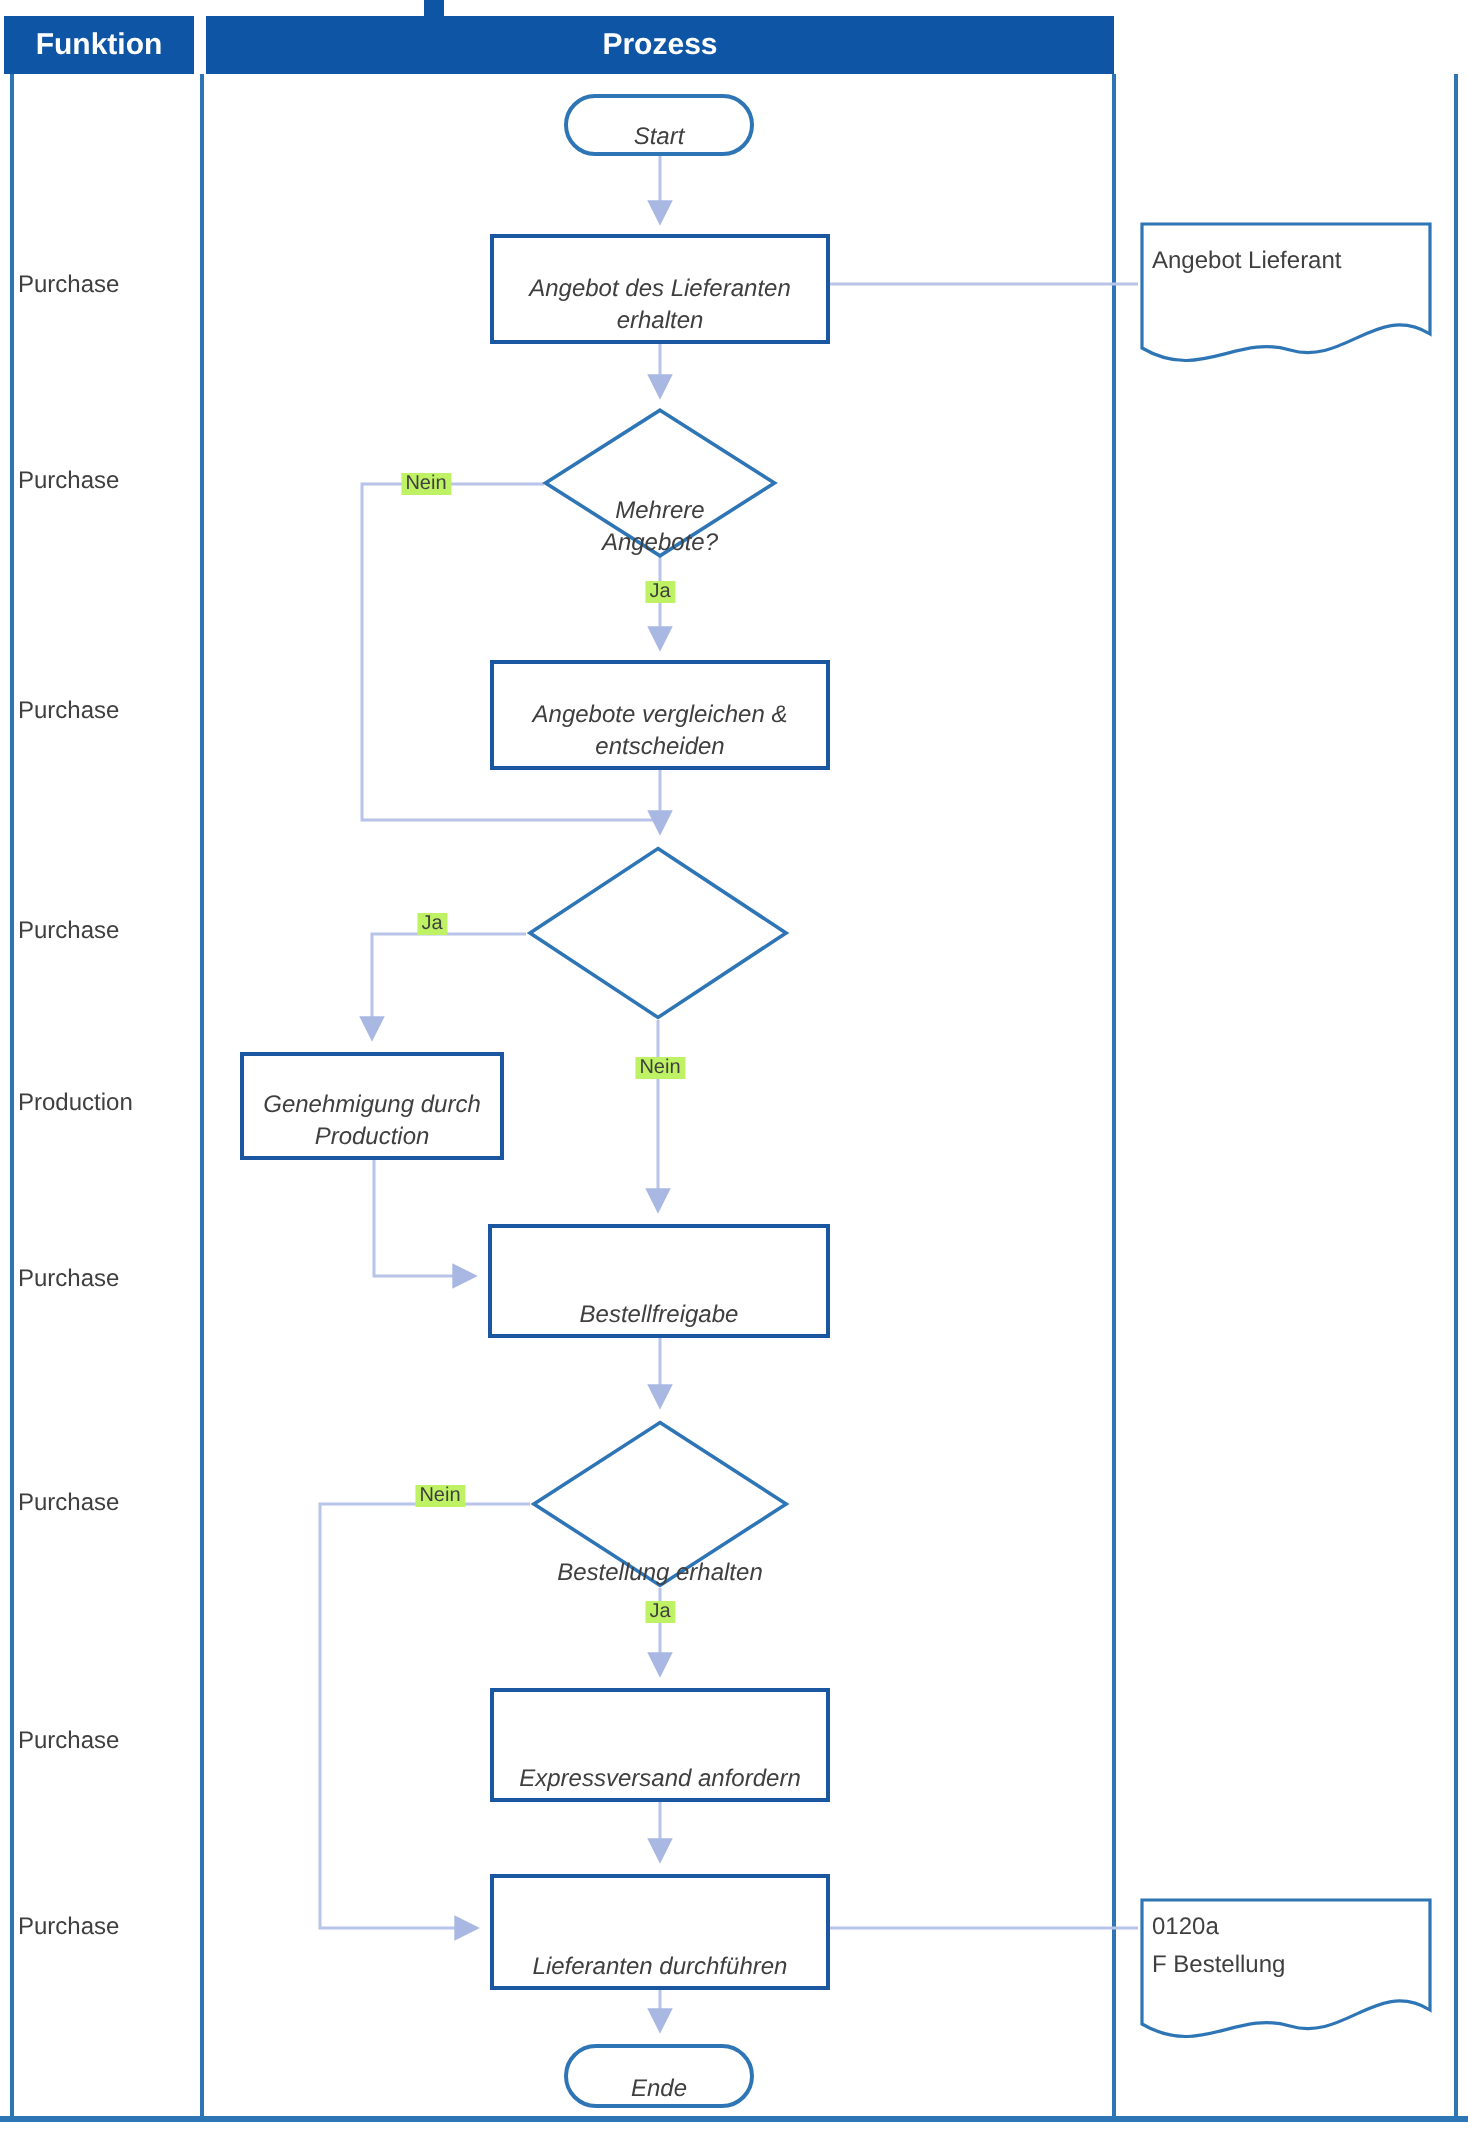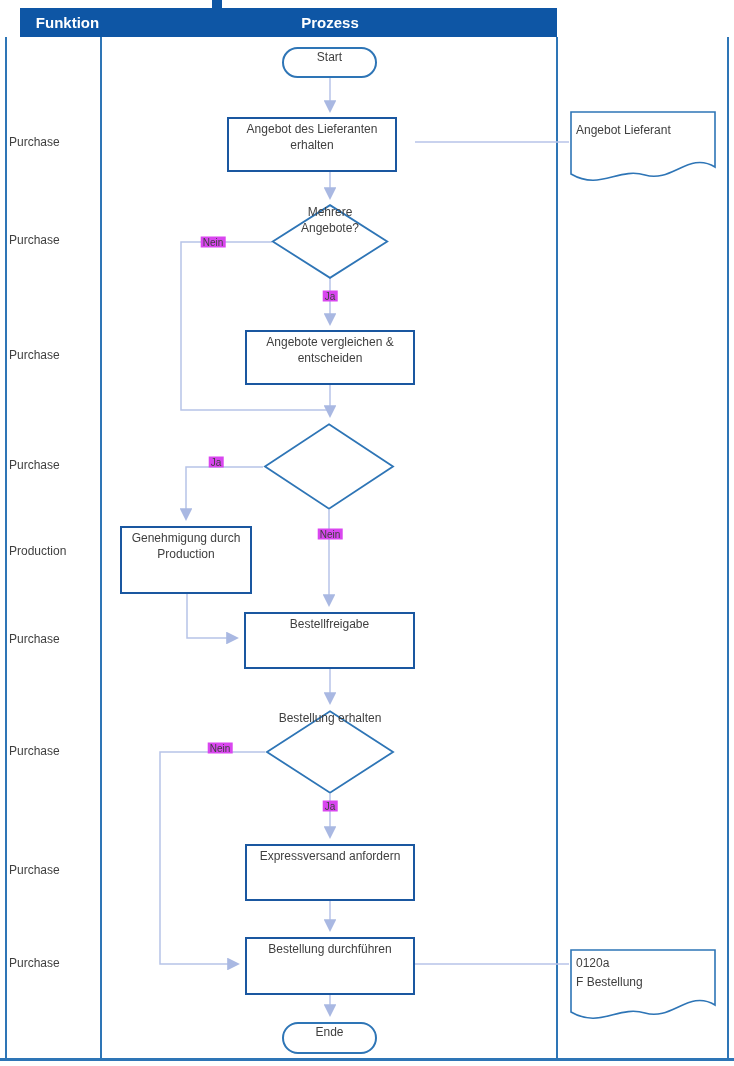--- a/index.html
+++ b/index.html
@@ -18,45 +18,45 @@
   .hcell{position:absolute;top:8px;height:29px;background:var(--header-bg);
          color:var(--header-text);font-weight:bold;font-size:15px;
          display:flex;align-items:center;justify-content:center;}
   .notch{position:absolute;background:var(--header-bg);}
 
   .vline{position:absolute;width:2px;background:var(--lane-border);}
   .hline{position:absolute;height:3px;background:var(--lane-border);}
 
   .lane-label{position:absolute;left:9px;font-size:12px;color:var(--text);}
 
-  .node{position:absolute;display:flex;align-items:flex-start;justify-content:center;
+  .node{position:absolute;display:flex;align-items:flex-end;justify-content:center;
         text-align:center;font-size:12px;color:var(--text);line-height:1.35;
-        background:#ffffff;box-sizing:border-box;}
+        background:#ffffff;box-sizing:border-box;font-style:italic;}
   .rect{border:2px solid var(--process-border);padding:2px 4px;}
   .oval{border:2px solid var(--shape-border);border-radius:17px;}
   .diamond{background:transparent;}
   .dshape{position:absolute;left:0;top:0;width:100%;height:100%;}
   .dtext{position:relative;width:80%;}
 
   .doc{position:absolute;}
   .doc-text{position:absolute;left:6px;top:10px;font-size:12px;color:var(--text);
             text-align:left;line-height:1.55;}
 
   .edge-label{position:absolute;transform:translate(-50%,-50%);
-              background:#d946ef;padding:0 2px;font-size:10px;color:var(--text);}
+              background:#bef264;padding:0 2px;font-size:10px;color:var(--text);}
 
   svg.overlay{position:absolute;left:0;top:0;pointer-events:none;}
 </style>
 </head>
 <body>
 
 <div id="canvas">
 
   <div class="notch" style="left:212px;top:0;width:10px;height:8px"></div>
-  <div class="hcell" style="left:20px;width:95px">
+  <div class="hcell" style="left:2px;width:95px">
     <span>Funktion</span>
   </div>
   <div class="hcell" style="left:103px;width:454px">
     <span>Prozess</span>
   </div>
 
   <div class="vline" style="left:5px;top:37px;height:1021px"></div>
   <div class="vline" style="left:727px;top:37px;height:1021px"></div>
   <div class="vline" style="left:100px;top:37px;height:1021px"></div>
   <div class="vline" style="left:556px;top:37px;height:1021px"></div>
@@ -94,62 +94,62 @@
       <path d="M330,901 V930" marker-end="url(#arr)"></path>
       <path d="M415,964 H569"></path>
       <path d="M330,995 V1015" marker-end="url(#arr)"></path>
     </g>
   </svg>
 
   <div class="node oval" style="left:282px;top:47px;width:95px;height:31px">
     <span>Start</span>
   </div>
 
-  <div class="node rect" style="left:227px;top:117px;width:170px;height:55px">
+  <div class="node rect" style="left:245px;top:117px;width:170px;height:55px">
     <span>Angebot des Lieferanten erhalten</span>
   </div>
 
   <div class="node diamond" style="left:271px;top:204px;width:118px;height:75px">
     <svg class="dshape" viewBox="0 0 100 100" preserveAspectRatio="none">
       <polygon points="50,1.5 98.5,50 50,98.5 1.5,50" fill="#ffffff" stroke="#2E75B6" stroke-width="1.8" vector-effect="non-scaling-stroke"></polygon>
     </svg>
     <span class="dtext">Mehrere Angebote?</span>
   </div>
 
   <div class="node rect" style="left:245px;top:330px;width:170px;height:55px">
     <span>Angebote vergleichen &amp; entscheiden</span>
   </div>
 
   <div class="node diamond" style="left:263px;top:423px;width:132px;height:87px">
     <svg class="dshape" viewBox="0 0 100 100" preserveAspectRatio="none">
       <polygon points="50,1.5 98.5,50 50,98.5 1.5,50" fill="#ffffff" stroke="#2E75B6" stroke-width="1.8" vector-effect="non-scaling-stroke"></polygon>
     </svg>
   </div>
 
-  <div class="node rect" style="left:120px;top:526px;width:132px;height:68px">
+  <div class="node rect" style="left:120px;top:526px;width:132px;height:54px">
     <span>Genehmigung durch Production</span>
   </div>
 
   <div class="node rect" style="left:244px;top:612px;width:171px;height:57px">
     <span>Bestellfreigabe</span>
   </div>
 
   <div class="node diamond" style="left:265px;top:710px;width:130px;height:84px">
     <svg class="dshape" viewBox="0 0 100 100" preserveAspectRatio="none">
       <polygon points="50,1.5 98.5,50 50,98.5 1.5,50" fill="#ffffff" stroke="#2E75B6" stroke-width="1.8" vector-effect="non-scaling-stroke"></polygon>
     </svg>
     <span class="dtext">Bestellung erhalten</span>
   </div>
 
   <div class="node rect" style="left:245px;top:844px;width:170px;height:57px;white-space:nowrap">
     <span>Expressversand anfordern</span>
   </div>
 
   <div class="node rect" style="left:245px;top:937px;width:170px;height:58px;white-space:nowrap">
-    <span>Bestellung durchführen</span>
+    <span>Lieferanten durchführen</span>
   </div>
 
   <div class="node oval" style="left:282px;top:1022px;width:95px;height:32px">
     <span>Ende</span>
   </div>
 
   <div class="doc" style="left:570px;top:111px;width:146px;height:80px">
     <svg width="146" height="80" viewBox="0 0 146 80">
       <path d="M1,1 H145 V56 C119,40 102,72 75,64 C48,56 30,80 1,63 Z" fill="#ffffff" stroke="#2E75B6" stroke-width="1.6"></path>
     </svg>

